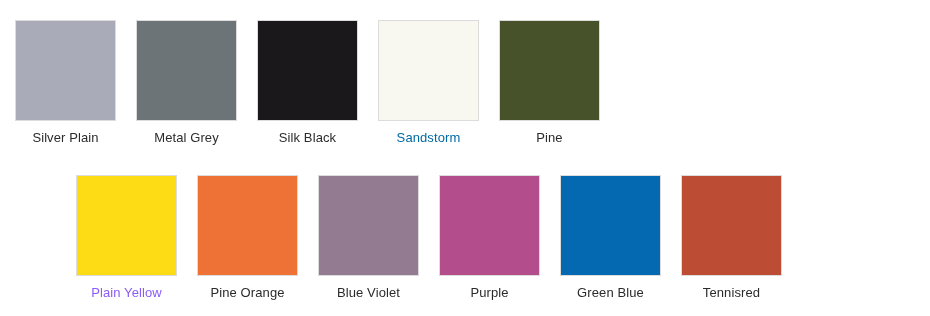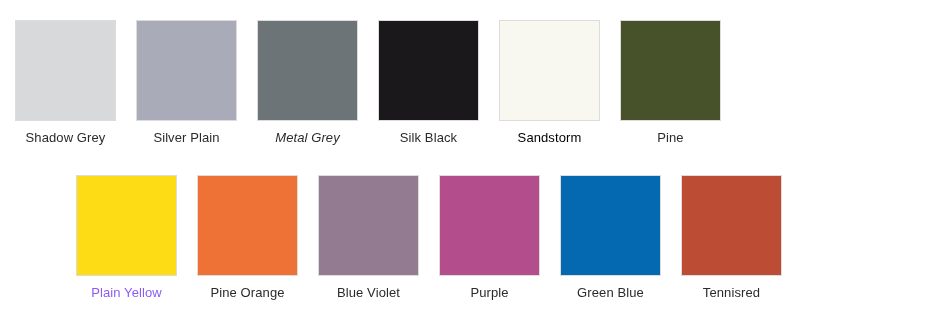--- a/index.html
+++ b/index.html
@@ -67,38 +67,34 @@
     white-space: nowrap;
     letter-spacing: 0.1px;
   }
 </style>
 </head>
 <body style="background: rgb(255, 255, 255);">
 
 <div id="palette">
   <div class="swatch-row" id="row-0">
       <div class="swatch-item">
-        <div class="swatch-chip" style="border-color: rgb(220, 220, 220); background-color: rgb(215, 217, 218);"></div>
-        <div class="swatch-label" style="color: rgb(43, 43, 43);">Shadow Grey</div>
-      </div>
-      <div class="swatch-item">
         <div class="swatch-chip" style="border-color: rgb(220, 220, 220); background-color: rgb(169, 171, 184);"></div>
         <div class="swatch-label" style="color: rgb(43, 43, 43);">Silver Plain</div>
       </div>
       <div class="swatch-item">
         <div class="swatch-chip" style="border-color: rgb(220, 220, 220); background-color: rgb(109, 116, 119);"></div>
-        <div class="swatch-label" style="color: rgb(43, 43, 43); font-style: italic;">Metal Grey</div>
+        <div class="swatch-label" style="color: rgb(43, 43, 43);">Metal Grey</div>
       </div>
       <div class="swatch-item">
         <div class="swatch-chip" style="border-color: rgb(220, 220, 220); background-color: rgb(26, 24, 27);"></div>
         <div class="swatch-label" style="color: rgb(43, 43, 43);">Silk Black</div>
       </div>
       <div class="swatch-item">
         <div class="swatch-chip" style="border-color: rgb(220, 220, 220); background-color: rgb(248, 247, 240);"></div>
-        <div class="swatch-label" style="color: #000000;">Sandstorm</div>
+        <div class="swatch-label" style="color: #0369a1;">Sandstorm</div>
       </div>
       <div class="swatch-item">
         <div class="swatch-chip" style="border-color: rgb(220, 220, 220); background-color: rgb(71, 81, 42);"></div>
         <div class="swatch-label" style="color: rgb(43, 43, 43);">Pine</div>
       </div>
     </div>
   <div class="swatch-row" id="row-1">
       <div class="swatch-item">
         <div class="swatch-chip" style="border-color: rgb(220, 220, 220); background-color: rgb(253, 220, 22);"></div>
         <div class="swatch-label" style="color: #8b5cf6; text-align: center;">Plain Yellow</div>

